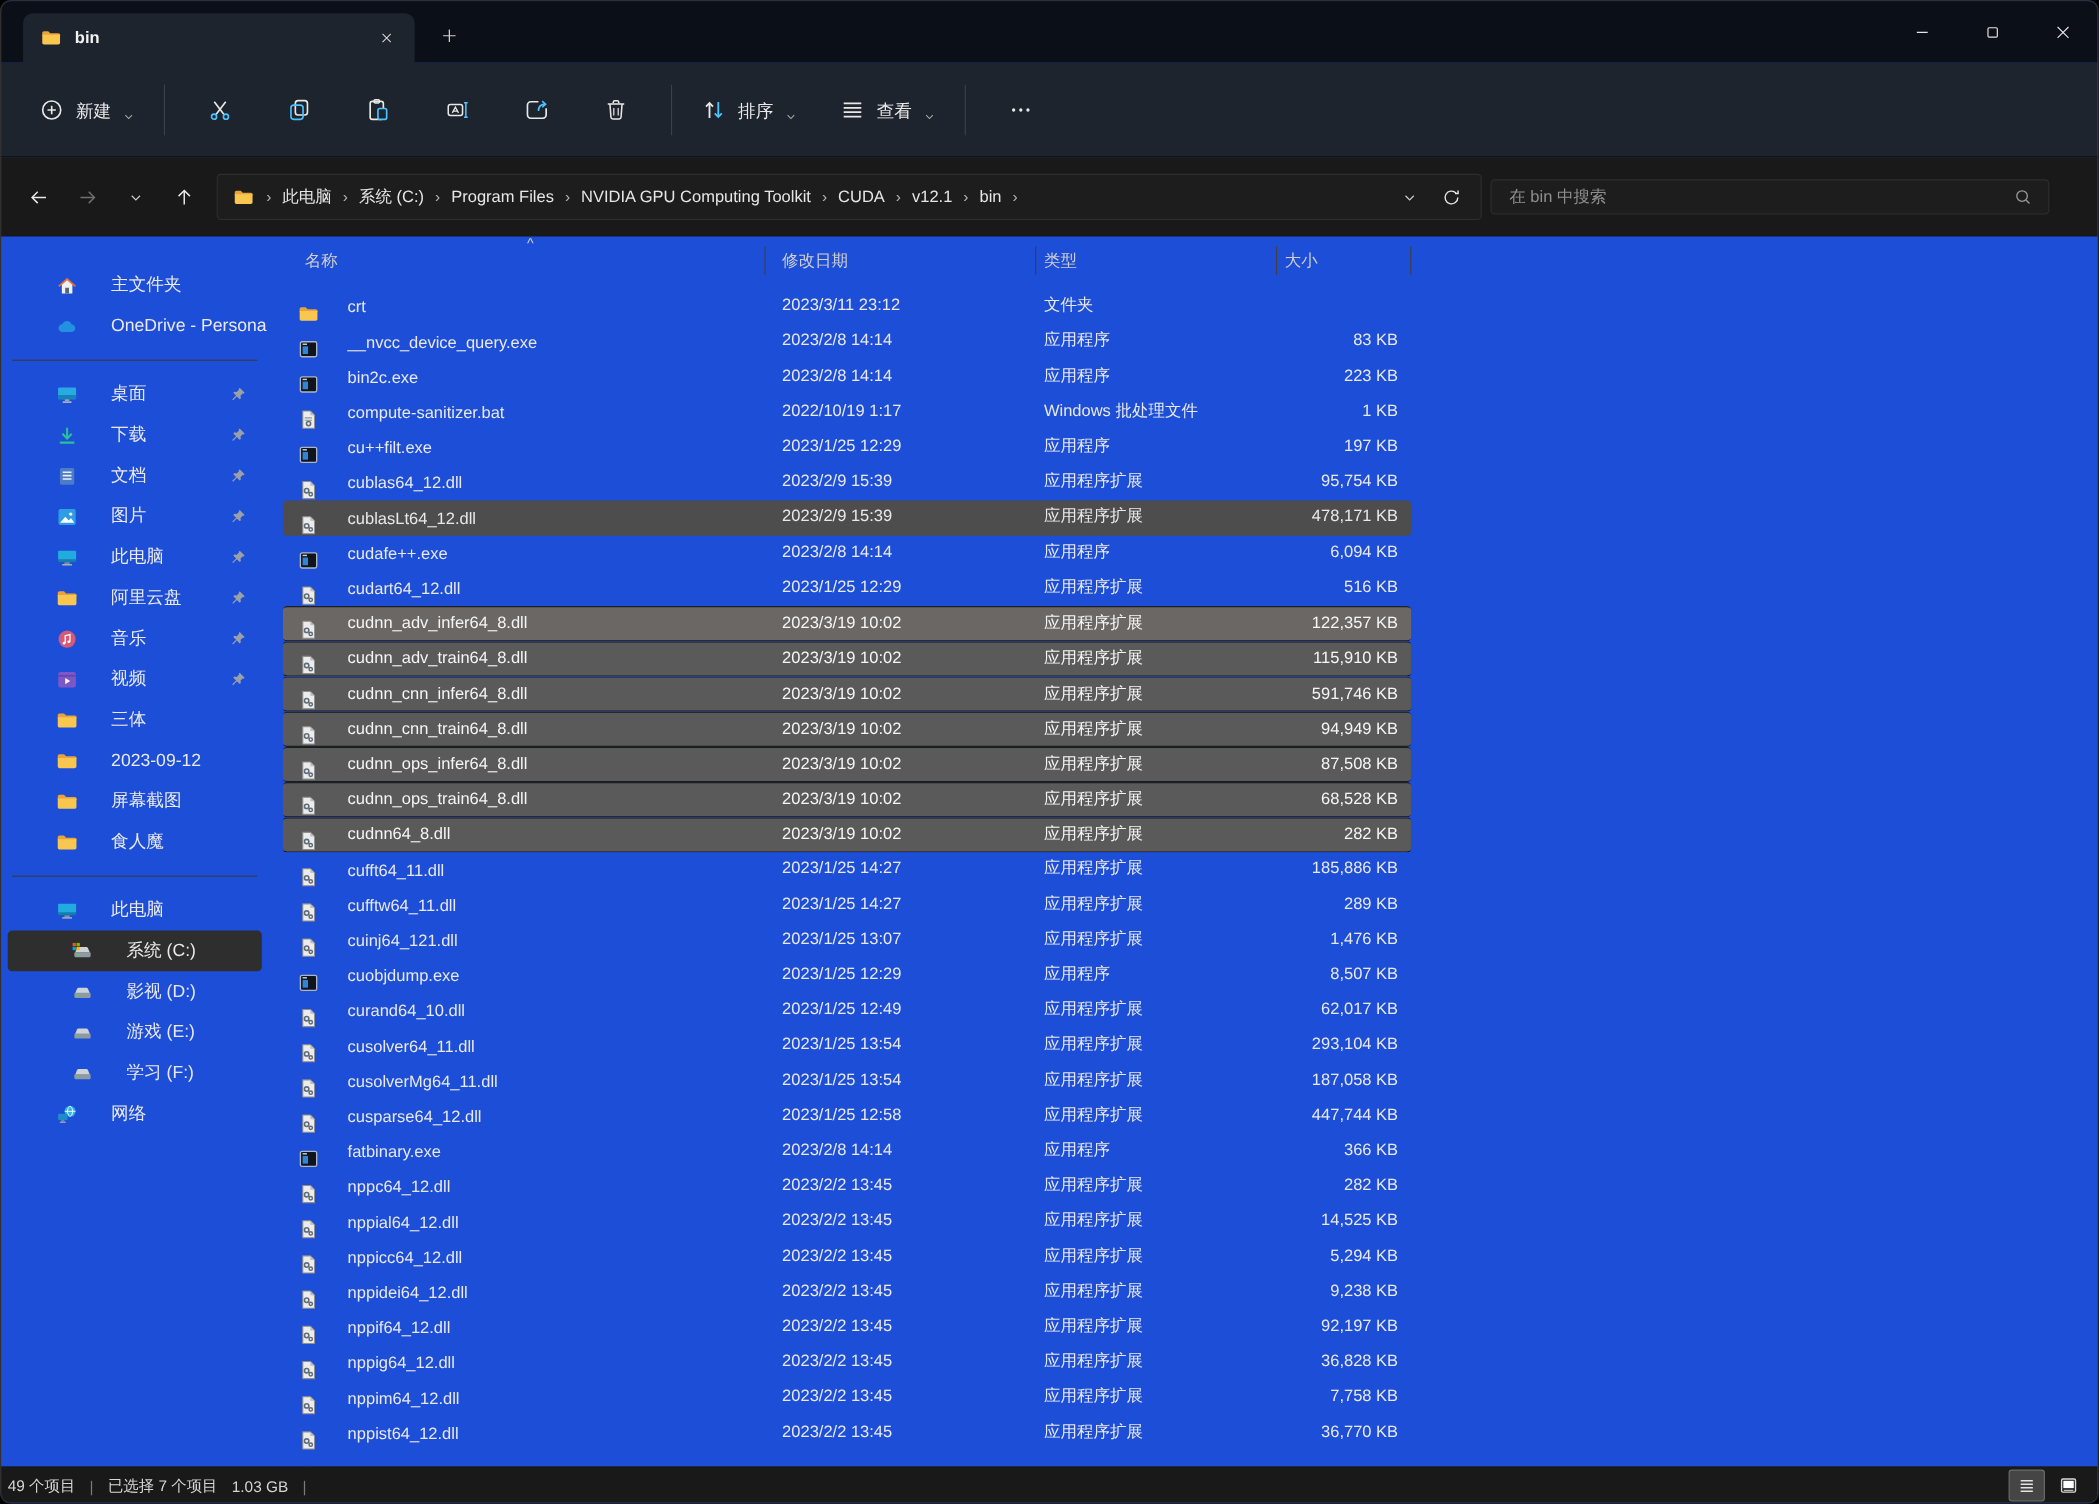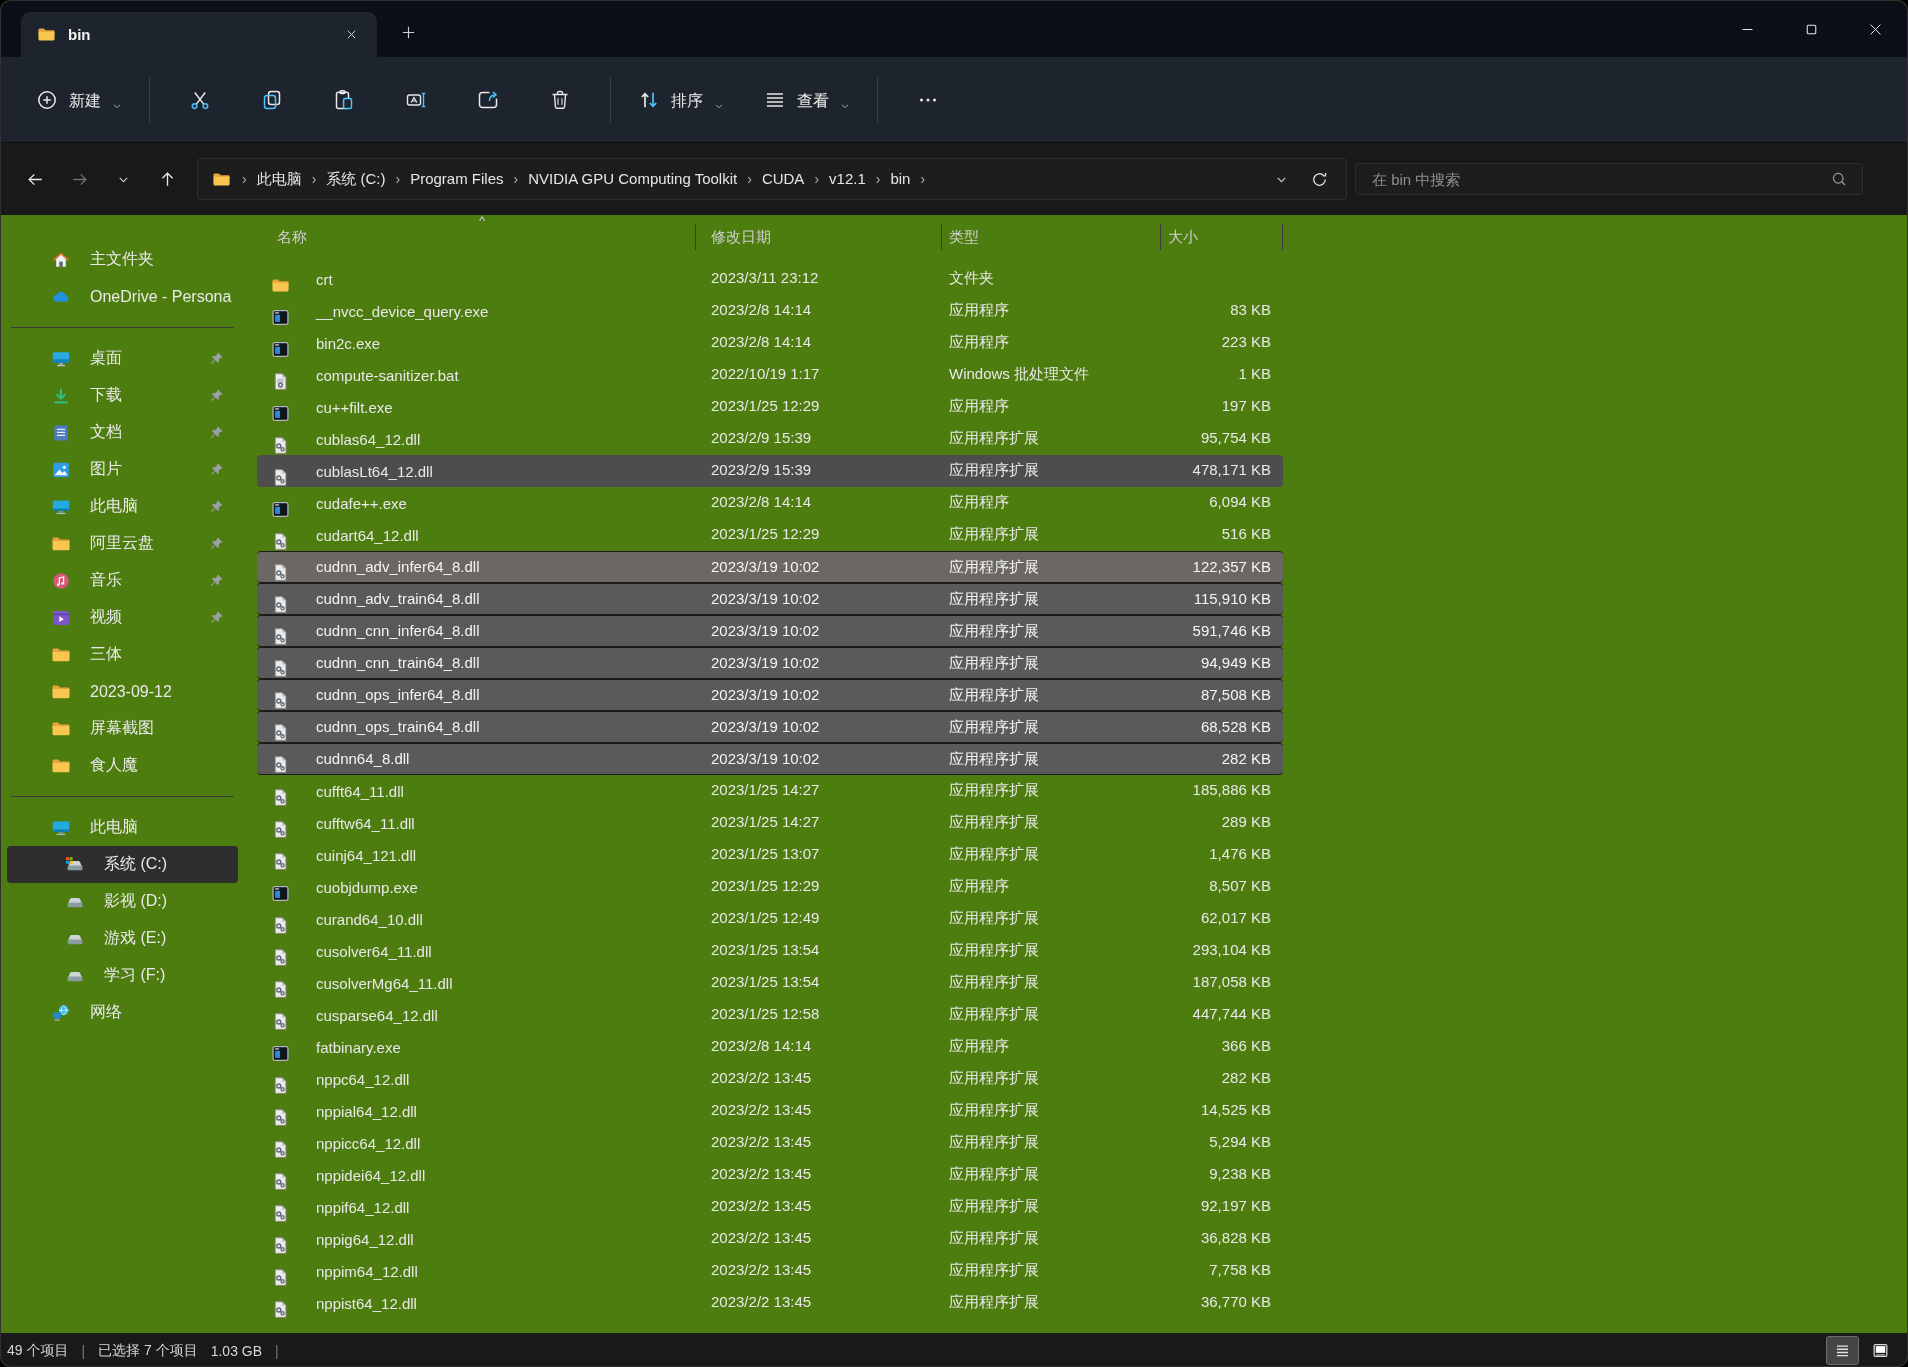--- a/index.html
+++ b/index.html
@@ -1,18 +1,18 @@
 <!DOCTYPE html>
 <html><head>
 <meta charset="utf-8">
 <style>
   html,body{margin:0;padding:0;background:#000;}
   *{box-sizing:border-box;}
   body{font-family:"Liberation Sans","DejaVu Sans",sans-serif;}
-  .window{position:relative;width:1908px;height:1367px;background:#4d7c0f;border-radius:10px;overflow:hidden;border:1px solid #303030;}
+  .window{position:relative;width:1908px;height:1367px;background:#1d4ed8;border-radius:10px;overflow:hidden;border:1px solid #303030;}
 
   
   .tabstrip{height:56px;background:#0b0f18;display:flex;align-items:flex-end;}
   .tab{margin-left:20px;width:356px;height:45px;background:#1e242d;border-radius:9px 9px 0 0;display:flex;align-items:center;padding:0 12px 0 16px;gap:12px;}
   .tab-title{color:#f2f2f2;font-size:15px;font-weight:700;flex:1;}
   .tab-close{width:28px;height:28px;display:flex;align-items:center;justify-content:center;border-radius:4px;}
   .tab-close svg{width:15px;height:15px;}
   .newtab{width:34px;height:34px;margin:0 0 8px 14px;display:flex;align-items:center;justify-content:center;color:#cfcfcf;}
   .newtab svg{width:17px;height:17px;}
   .wincontrols{margin-left:auto;display:flex;height:56px;}
@@ -42,21 +42,21 @@
   .crumb-tail .navbtn{width:38px;height:34px;}
   .searchbox{margin-left:8px;width:508px;height:32px;background:#1d1d1d;border:1px solid #2e2e2e;border-radius:4px;display:flex;align-items:center;padding:0 14px;}
   .searchbox input{flex:1;background:transparent;border:0;outline:0;color:#d6d6d6;font-size:15px;font-family:inherit;}
   .searchbox input::placeholder{color:#8f8f8f;}
   .searchbox .mag{display:flex;}
   .searchbox .mag svg{width:18px;height:18px;}
 
   
   .main{display:flex;height:1118px;}
   .sidebar{width:243px;padding-top:26px;flex:none;position:relative;}
-  .side-item{height:37px;display:flex;align-items:center;gap:19px;padding-left:44px;margin:0 6px;border-radius:4px;color:#eaeaea;font-size:16px;position:relative;white-space:nowrap;}
+  .side-item{height:37px;display:flex;align-items:center;gap:30px;padding-left:44px;margin:0 6px;border-radius:4px;color:#eaeaea;font-size:16px;position:relative;white-space:nowrap;}
   .side-item.indent{padding-left:58px;}
   .side-item.selected{background:#2e2e2e;}
   .side-item .icn{width:20px;height:20px;flex:none;display:flex;}
   .side-item .icn svg{width:20px;height:20px;}
   .side-item .pin{position:absolute;right:14px;width:16px;height:16px;display:flex;}
   .side-item .pin svg{width:16px;height:16px;}
   .sdiv{height:1px;background:#3a3a3a;margin:12px 10px;}
 
   .filearea{flex:1;position:relative;padding-left:13px;}
   .filecontent{width:1026px;position:relative;}

